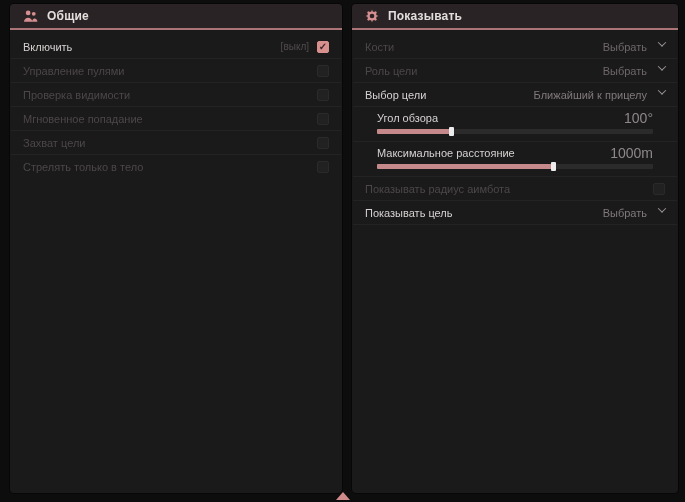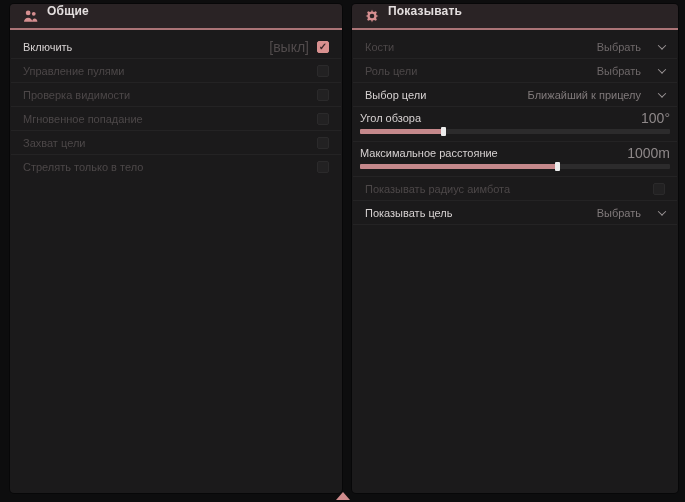--- a/index.html
+++ b/index.html
@@ -19,20 +19,21 @@
   }
   .panel.left  { left: 10px;  width: 332px; }
   .panel.right { left: 352px; width: 326px; }
 
   .panel-header {
     height: 26px;
     background: #2a2325;
     border-bottom: 2px solid #ab7477;
     border-radius: 4px 4px 0 0;
     display: flex;
+    align-items: center;
     gap: 9px;
     padding: 0 13px;
   }
   .panel-title {
     color: #e4dfdf;
     font-size: 12px;
     font-weight: bold;
     letter-spacing: 0.2px;
   }
   .icon { display: inline-flex; align-items: center; }
@@ -47,55 +48,55 @@
     margin: 0 1px;
     padding: 0 12px;
     border-bottom: 1px solid rgba(255,255,255,0.045);
   }
   .row.no-border { border-bottom-color: transparent; }
 
   .label { font-size: 11px; color: #4c4748; text-align: right; }
   .label.bright { color: #d7d2d2; }
 
   .right-controls { display: flex; align-items: center; gap: 8px; }
-  .hotkey { font-size: 14px; color: #514b4c; }
+  .hotkey { font-size: 10px; color: #514b4c; }
 
   .checkbox {
     width: 12px; height: 12px;
     border-radius: 2px;
     background: #222122;
     border: 1px solid #343334;
     display: flex; align-items: center; justify-content: center;
   }
   .checkbox.checked {
     background: #d8908f;
     border-color: #d8908f;
     color: #3c2628;
     font-size: 10px;
     font-weight: bold;
     line-height: 10px;
   }
   .checkbox.dim { border-color: #2b2a2b; }
 
   .dropdown {
-    display: flex; align-items: center; gap: 18px;
+    display: flex; gap: 12px;
     cursor: default;
   }
   .dropdown-value { font-size: 11px; color: #6e6869; }
   .dropdown-value.mid { color: #807a7b; }
   .chevron {
     width: 6px; height: 6px;
     border-right: 1.6px solid #9b9596;
     border-bottom: 1.6px solid #9b9596;
     transform: rotate(45deg) translate(-1px,-1px);
   }
 
   .slider-row {
     margin: 0 1px;
-    padding: 3px 7px 7px;
+    padding: 3px 24px 7px;
     border-bottom: 1px solid rgba(255,255,255,0.045);
   }
   .slider-top {
     display: flex; align-items: center; justify-content: space-between;
     height: 16px; margin-bottom: 3px;
   }
   .slider-value { font-size: 14px; color: #8e8889; }
   .track {
     position: relative;
     height: 5px;

